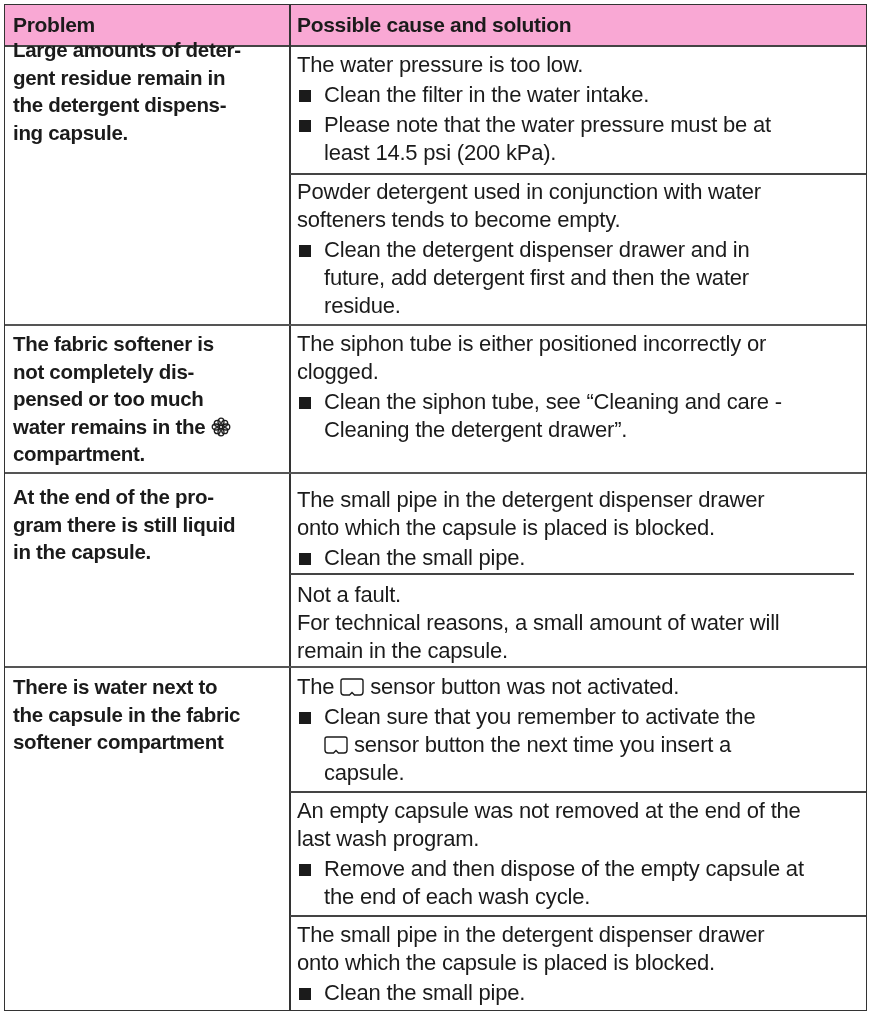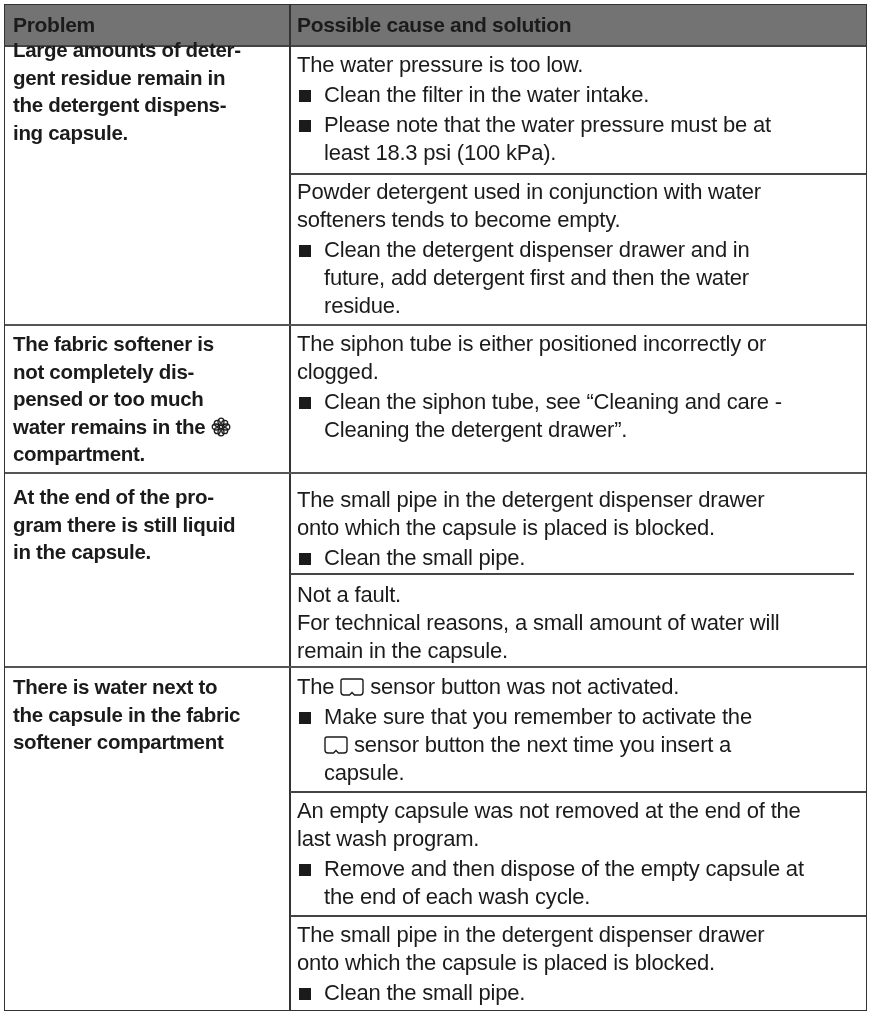--- a/index.html
+++ b/index.html
@@ -1,20 +1,20 @@
 <!DOCTYPE html>
 <html><head>
 <meta charset="utf-8">
 <style>
   html, body { margin: 0; padding: 0; background: #ffffff; }
   body { width: 874px; height: 1016px; position: relative; overflow: hidden;
          font-family: "Liberation Sans", sans-serif; color: #1b1b1b; }
   .tbl { position: absolute; left: 4px; top: 4px; width: 863px; height: 1007px;
          border: 1.5px solid #333; box-sizing: border-box; }
-  .hdr { position: absolute; left: 0; top: 0; right: 0; height: 42px; background: #737373;
+  .hdr { position: absolute; left: 0; top: 0; right: 0; height: 42px; background: #f9a8d4;
          border-bottom: 2px solid #444; box-sizing: border-box; }
   .hdr .c { position: absolute; top: 0; height: 40px; line-height: 40px; font-weight: bold;
             font-size: 21px; letter-spacing: -0.3px; }
   .vline { position: absolute; left: 284px; top: 0; bottom: 0; width: 1.5px; background: #333; }
   .row-sep { position: absolute; left: 0; right: 0; height: 2px; background: #555; }
   .prob { position: absolute; left: 8px; width: 272px; font-weight: bold; font-size: 20.5px;
           line-height: 27.5px; letter-spacing: -0.3px; }
   .cell { position: absolute; left: 292px; width: 565px; font-size: 22px; line-height: 28px;
           letter-spacing: -0.2px; }
   .sub-sep { position: absolute; left: 285px; height: 1.5px; background: #444; }
@@ -41,21 +41,21 @@
   </div>
   <div class="cell" style="top:46px">
     <p class="p">The water pressure is too low.</p>
     <div class="bl">
         <span class="sq"></span>
       <div>Clean the filter in the water intake.</div>
       </div>
     <div class="bl">
         <span class="sq"></span>
       <div>Please note that the water pressure must be at</div>
-      <div>least 18.3 psi (100 kPa).</div>
+      <div>least 14.5 psi (200 kPa).</div>
       </div>
   </div>
   <div class="sub-sep" style="top:168px; right:0"></div>
   <div class="cell" style="top:173px">
     <p class="p">Powder detergent used in conjunction with water</p>
     <p class="p">softeners tends to become empty.</p>
     <div class="bl">
         <span class="sq"></span>
       <div>Clean the detergent dispenser drawer and in</div>
       <div>future, add detergent first and then the water</div>
@@ -123,21 +123,21 @@
     <div>softener compartment</div>
   </div>
   <div class="cell" style="top:668px">
     <p class="p"><span>The</span>
       <svg class="ico" width="24" height="20" viewBox="0 0 24 20">
         <path d="M3 2 H21 Q23 2 23 4 V15 Q23 18 20 18 H14.5 L12 15.5 L9.5 18 H4 Q1 18 1 15 V4 Q1 2 3 2 Z" fill="none" stroke="#1b1b1b" stroke-width="1.4"></path>
       </svg>
       <span>sensor button was not activated.</span></p>
     <div class="bl">
         <span class="sq"></span>
-      <div>Make sure that you remember to activate the</div>
+      <div>Clean sure that you remember to activate the</div>
       <div><svg class="ico" width="24" height="20" viewBox="0 0 24 20">
         <path d="M3 2 H21 Q23 2 23 4 V15 Q23 18 20 18 H14.5 L12 15.5 L9.5 18 H4 Q1 18 1 15 V4 Q1 2 3 2 Z" fill="none" stroke="#1b1b1b" stroke-width="1.4"></path>
       </svg> <span>sensor button the next time you insert a</span></div>
       <div>capsule.</div>
       </div>
   </div>
   <div class="sub-sep" style="top:786px; right:0"></div>
   <div class="cell" style="top:792px">
     <p class="p">An empty capsule was not removed at the end of the</p>
     <p class="p">last wash program.</p>

